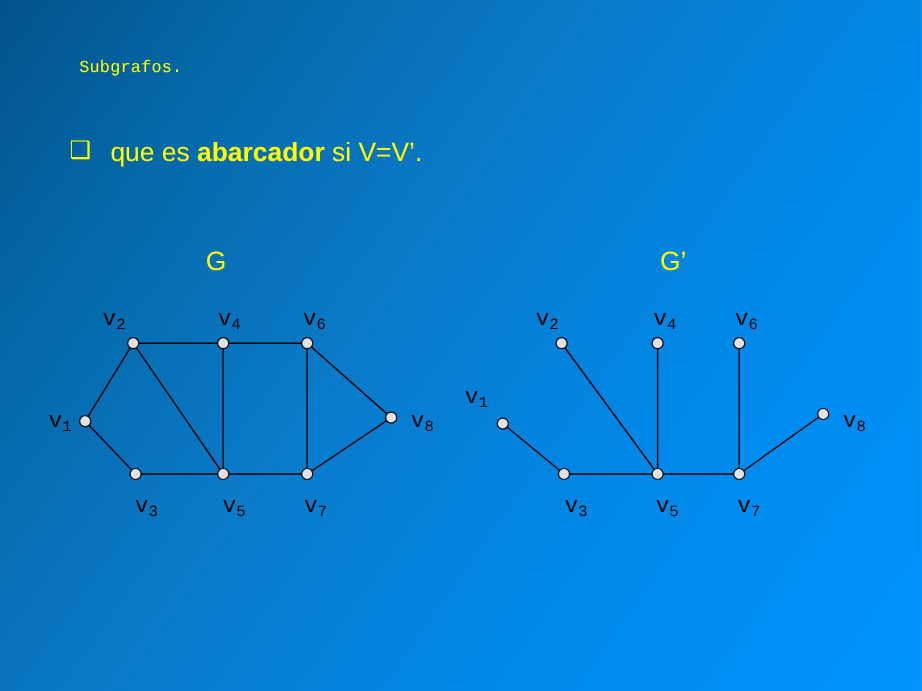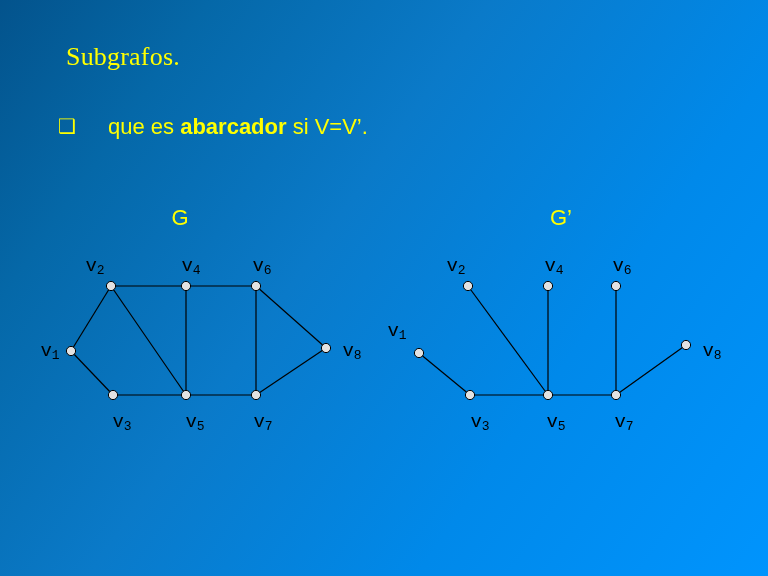--- a/index.html
+++ b/index.html
@@ -21,22 +21,22 @@
     background-image:
       linear-gradient(125deg, #03538c 0%, #0568a8 18%, #0a7ac9 42%, #0089ea 70%, #0094fd 100%);
     overflow: hidden;
   }
   
   #slide-title {
     position: absolute;
     left: 66px;
     top: 44px;
     color: #ffff00;
-    font-family: Liberation Serif, serif;
-    font-size: 26px;
+    font-family: Liberation Mono, monospace;
+    font-size: 14px;
     line-height: 26px;
     letter-spacing: 0.2px;
     white-space: nowrap;
   }
   #body-block {
     position: absolute;
     left: 58px;
     top: 112px;
     width: 670px;
     color: #ffff00;
@@ -50,21 +50,21 @@
   }
   .bullet-glyph {
     position: absolute;
     left: 0;
     top: -1px;
     font-size: 20px;
     line-height: 30px;
     color: #ffff00;
   }
   .bullet-text { display: block; }
-  .bullet-line-2 { display: block; padding-left: 6px; margin-left: 16px; }
+  .bullet-line-2 { display: block; padding-left: 6px; }
   .ital { font-style: italic; }
   .bold { font-weight: bold; }
 
   
   #graph-layer {
     position: absolute;
     left: 0;
     top: 0;
     width: 768px;
     height: 576px;

